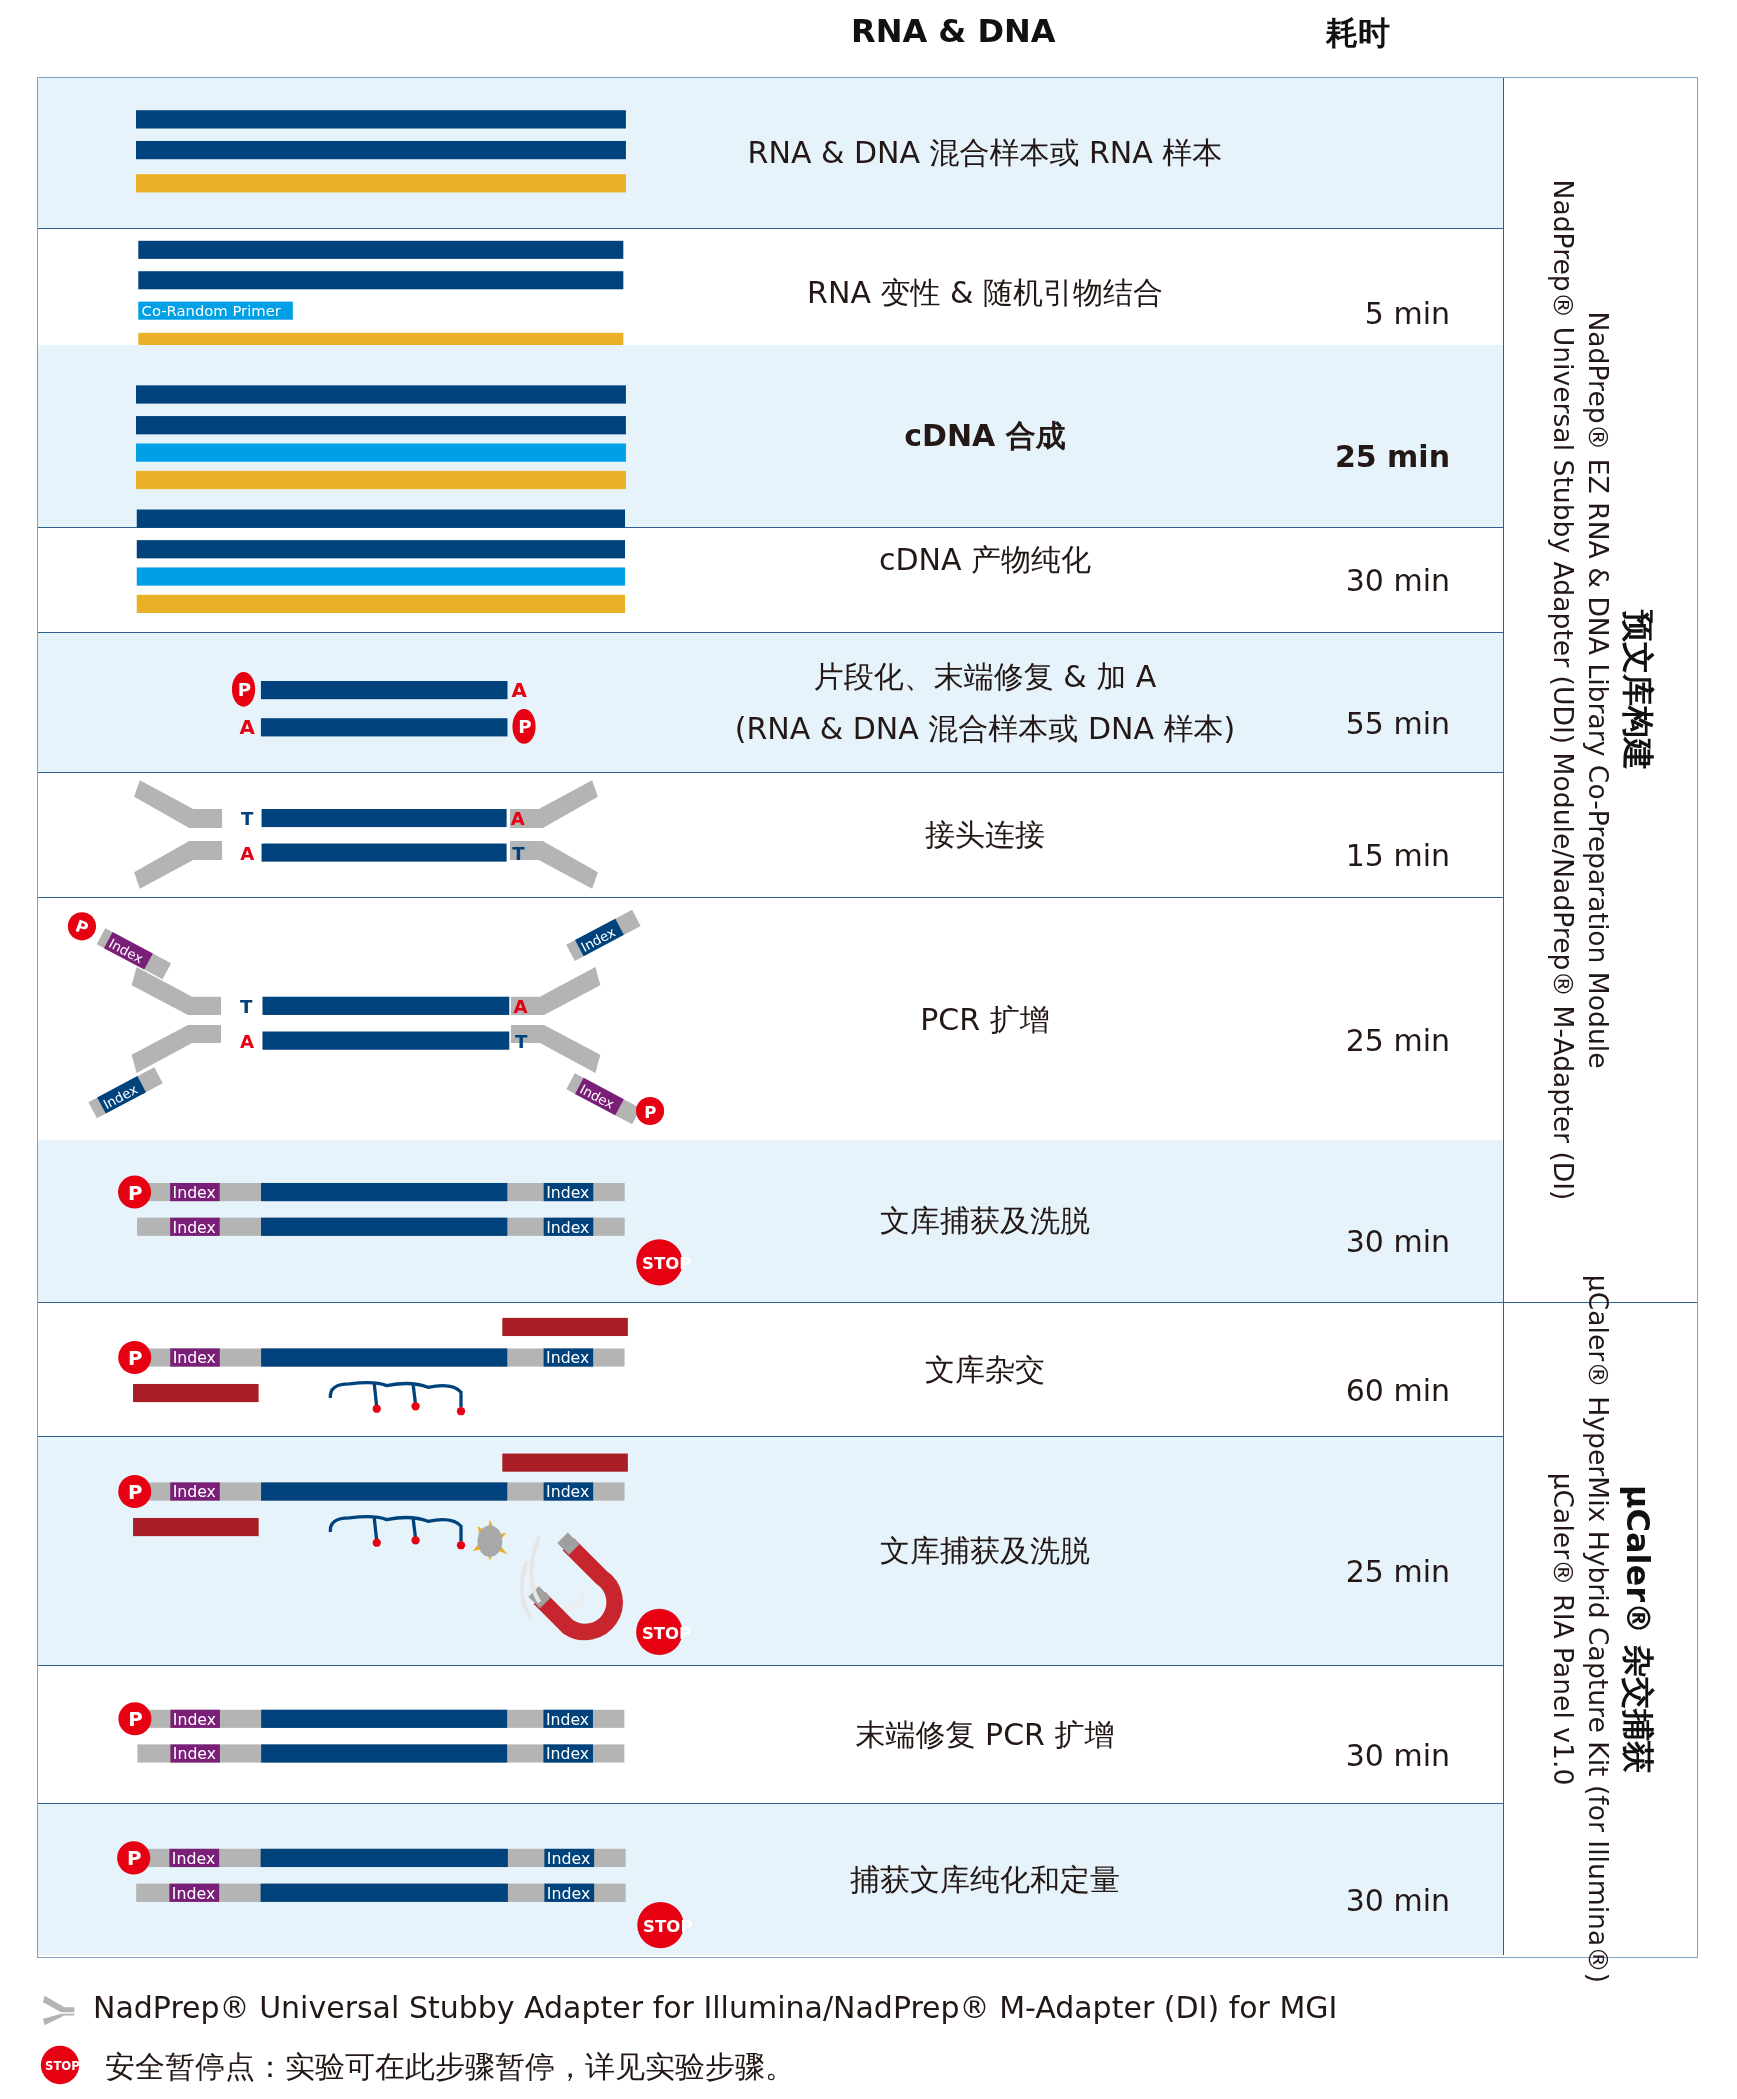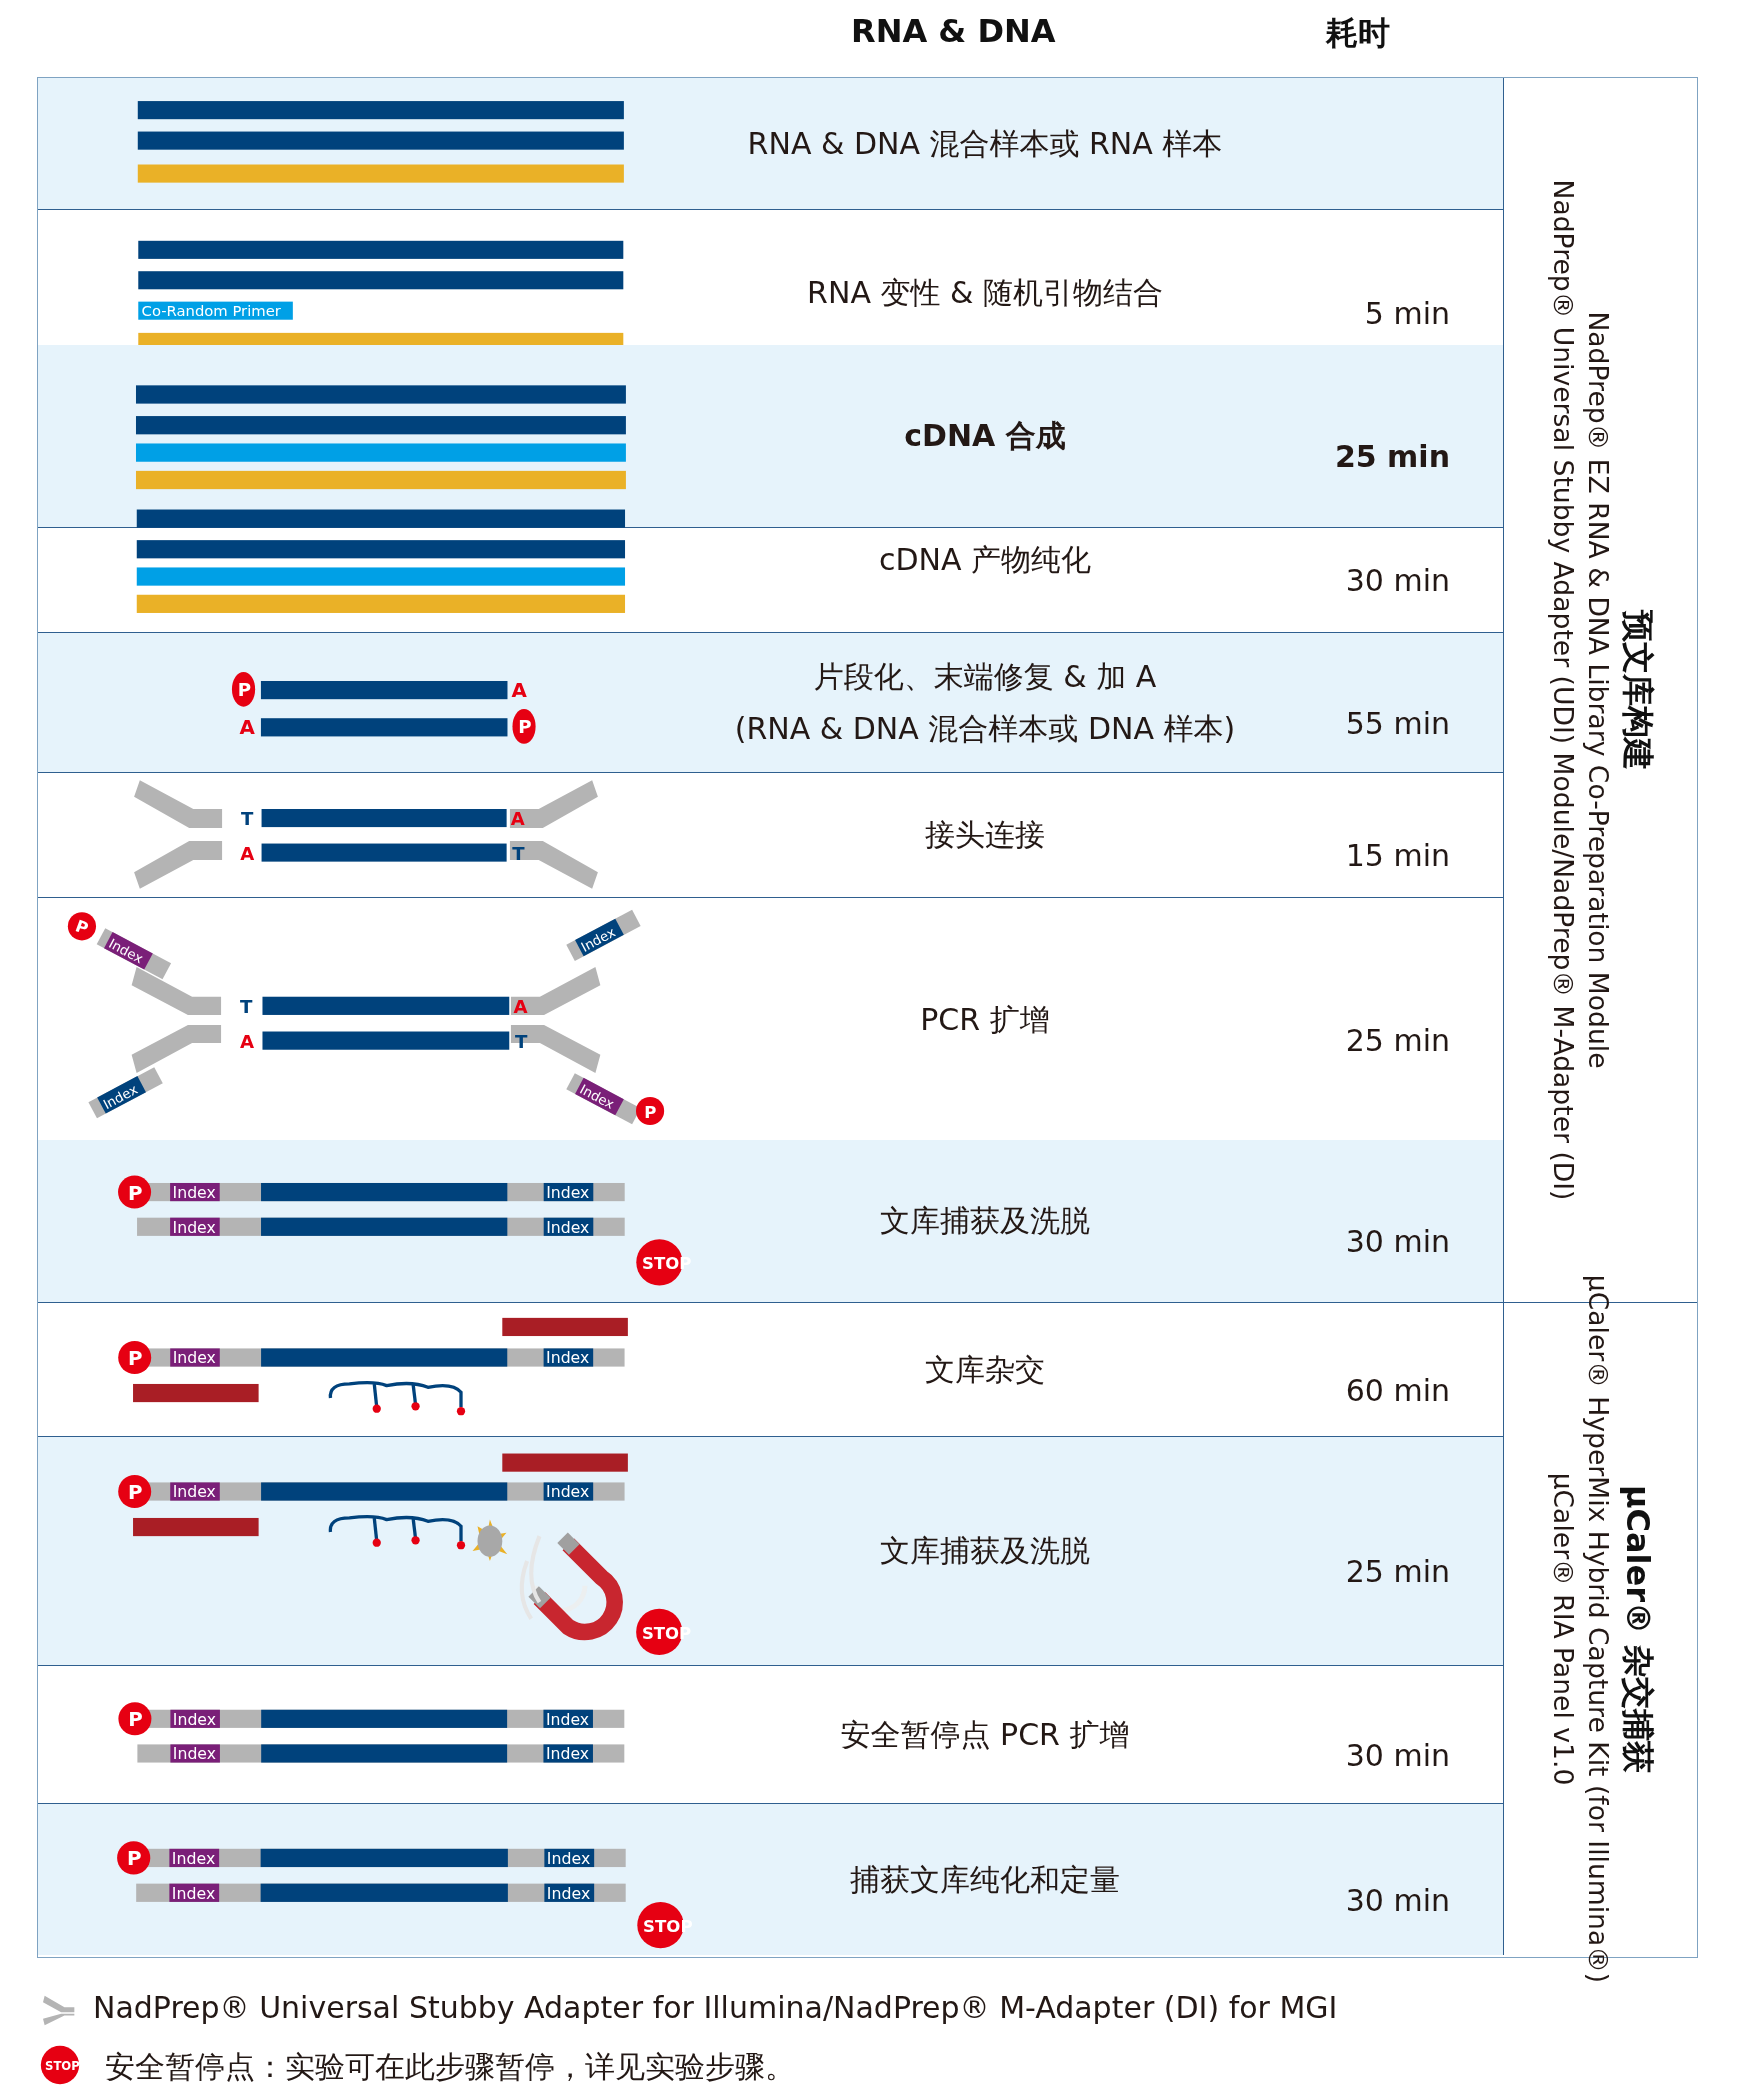--- a/index.html
+++ b/index.html
@@ -25,21 +25,21 @@
   svg text { font-family:"DejaVu Sans", "Liberation Sans", sans-serif; }
 </style>
 </head>
 <body>
 
 <div class="hdr" style="left:851px;">RNA &amp; DNA</div>
 <div class="hdr" style="left:1326px;">耗时</div>
 
 <div class="table">
 
-  <div class="row alt" style="top:0;height:132px;padding-left:30px;">
+  <div class="row alt" style="top:0;height:151px;padding-left:30px;">
     <svg class="diag" viewBox="0 0 790 159">
       <rect x="118" y="28" width="590" height="22" fill="#00427C"></rect>
       <rect x="118" y="65" width="590" height="22" fill="#00427C"></rect>
       <rect x="118" y="105" width="590" height="22" fill="#EAB127"></rect>
     </svg>
     <div class="step">RNA &amp; DNA 混合样本或 RNA 样本</div>
   </div>
 
   <div class="row" style="top:148px;height:135px;">
     <svg class="diag" viewBox="0 0 790 163">
@@ -244,21 +244,21 @@
       <text x="613" y="71" font-size="19" fill="#fff">Index</text>
       <circle cx="115" cy="64" r="20" fill="#E60012"></circle>
       <text x="107" y="73" font-size="24" font-weight="bold" fill="#fff">P</text>
       <rect x="118" y="95" width="590" height="22" fill="#B4B4B4"></rect>
       <rect x="158" y="95" width="60" height="22" fill="#7A1F78"></rect>
       <text x="161" y="113" font-size="19" fill="#fff">Index</text>
       <rect x="268" y="95" width="298" height="22" fill="#00427C"></rect>
       <rect x="610" y="95" width="60" height="22" fill="#00427C"></rect>
       <text x="613" y="113" font-size="19" fill="#fff">Index</text>
     </svg>
-    <div class="step">安全暂停点 PCR 扩增</div>
+    <div class="step">末端修复 PCR 扩增</div>
     <div class="time">30 min</div>
   </div>
 
   <div class="row alt last" style="top:1726px;height:151px;">
     <svg class="diag" viewBox="0 0 790 182">
       <rect x="118" y="54" width="590" height="22" fill="#B4B4B4"></rect>
       <rect x="158" y="54" width="60" height="22" fill="#7A1F78"></rect>
       <text x="161" y="72" font-size="19" fill="#fff">Index</text>
       <rect x="268" y="54" width="298" height="22" fill="#00427C"></rect>
       <rect x="610" y="54" width="60" height="22" fill="#00427C"></rect>

